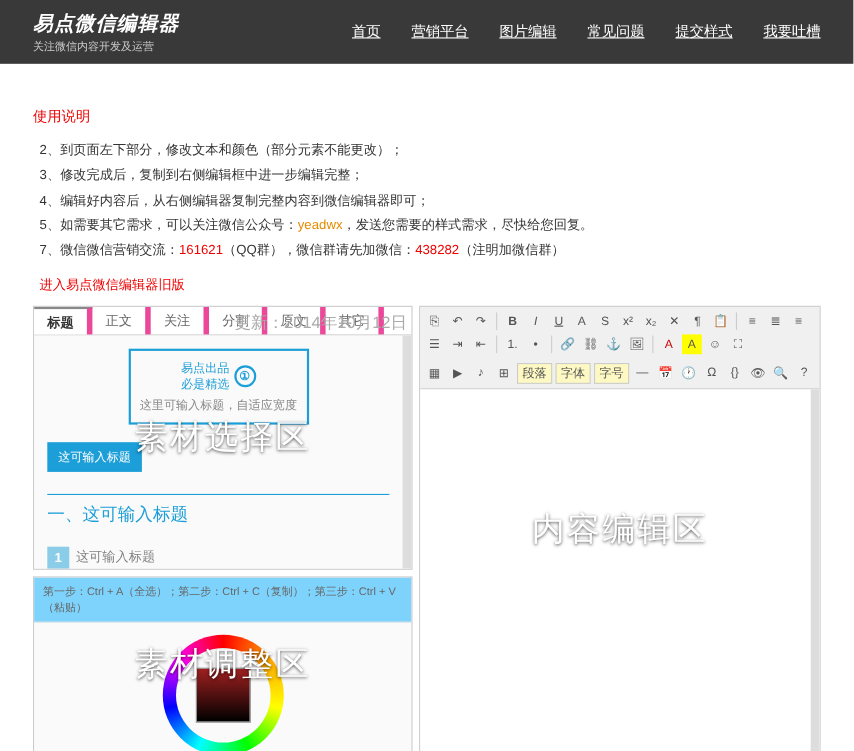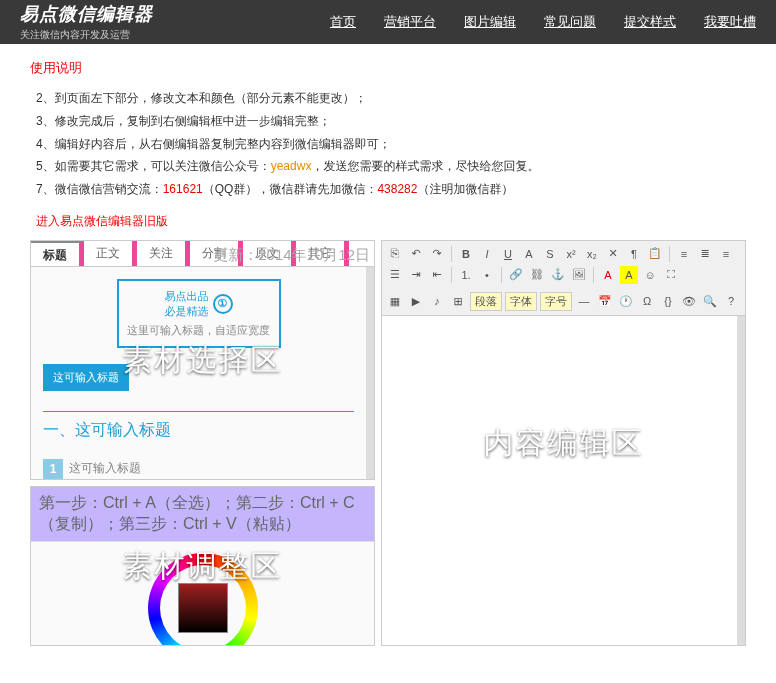--- a/index.html
+++ b/index.html
@@ -1,24 +1,24 @@
 <!DOCTYPE html>
 <html><head>
 <meta charset="utf-8">
 <style>
 * { margin: 0; padding: 0; box-sizing: border-box; }
 body { font-family: "Microsoft YaHei", Arial, sans-serif; font-size: 12px; background: #fff; }
-.header { background: #393939; color: #fff; height: 44px; display: flex; align-items: center; padding: 0 20px; }
+.header { background: #393939; color: #fff; height: 58px; display: flex; align-items: center; padding: 0 30px; }
 .logo-area { flex: 0 0 auto; }
 .logo-title { font-size: 18px; font-weight: bold; font-style: italic; letter-spacing: 1px; }
 .logo-sub { font-size: 10px; color: #ccc; margin-top: 2px; }
 .nav { flex: 1; display: flex; justify-content: flex-end; gap: 28px; font-size: 13px; }
 .nav-item { color: #fff; cursor: pointer; text-decoration: underline; }
 .content { padding: 15px 30px 10px 30px; }
-.section-title { color: #e00; font-size: 13px; margin-bottom: 10px; }
+.section-title { color: #e00; font-size: 13px; margin-bottom: 10px; margin-top: 24px; }
 .instructions { color: #333; line-height: 1.9; margin-left: 6px; margin-bottom: 8px; }
 .instructions li { list-style: none; }
 .hl-orange { color: #e68a00; }
 .hl-red { color: #e00; text-align: right; }
 .link-red { color: #e00; margin-left: 6px; display: inline-block; margin-top: 4px; cursor: pointer; }
 .panels { padding: 0 30px 10px 30px; display: grid; grid-template-columns: 345px 1fr; grid-template-rows: 240px 160px; gap: 6px; }
 .panel-left-top { grid-column: 1; grid-row: 1; }
 .panel-left-bottom { grid-column: 1; grid-row: 2; }
 .panel-right { grid-column: 2; grid-row: 1 / span 2; }
 .panel { position: relative; border: 1px solid #ccc; background: #f7f7f7; overflow: hidden; }
@@ -30,21 +30,21 @@
 .sample-area { padding: 12px; background: #fafafa; height: calc(100% - 26px); border-right: 8px solid #ddd; position: relative; }
 .sample-box1 { border: 2px solid #1c9ed8; width: 164px; margin: 0 auto 16px; padding: 8px; text-align: center; position: relative; }
 .sample-box1-top { color: #1c9ed8; font-size: 11px; display: flex; justify-content: center; align-items: center; gap: 4px; }
 .circle1 { display: inline-flex; width: 20px; height: 20px; border: 2px solid #1c9ed8; border-radius: 50%; align-items: center; justify-content: center; color: #1c9ed8; font-weight: bold; }
 .sample-box1-text { color: #888; font-size: 11px; margin-top: 4px; }
 .blue-bar { background: #1c9ed8; color: #fff; padding: 6px 10px; display: inline-block; font-size: 11px; margin-bottom: 20px; }
 .blue-line { border-top: 1px solid #1c9ed8; margin-bottom: 8px; }
 .blue-heading { color: #1c9ed8; font-size: 16px; margin-bottom: 18px; }
 .num-heading { display: flex; align-items: center; gap: 6px; opacity: 0.5; }
 .num-box { background: #1c9ed8; color: #fff; width: 20px; height: 20px; display: inline-flex; align-items: center; justify-content: center; font-weight: bold; }
-.steps-label { font-size: 16px; color: #666; padding: 6px 8px; border-bottom: 1px solid #ddd; background: #c4b5fd; }
+.steps-label { font-size: 10px; color: #666; padding: 6px 8px; border-bottom: 1px solid #ddd; background: #7dd3fc; }
 .color-area { height: calc(100% - 26px); display: flex; align-items: center; justify-content: center; background: #fafafa; }
 .color-ring { width: 110px; height: 110px; border-radius: 50%; background: conic-gradient(red,orange,yellow,lime,cyan,blue,magenta,red); position: relative; display: flex; align-items: center; justify-content: center; }
 .color-ring::before { content: ""; position: absolute; inset: 12px; border-radius: 50%; background: #fafafa; }
 .color-square { width: 50px; height: 50px; background: linear-gradient(to bottom, #a02020, #000); position: relative; z-index: 2; border: 1px solid #888; }
 .editor-toolbar { background: #f0f0f0; border-bottom: 1px solid #ccc; padding: 4px; display: flex; flex-wrap: wrap; gap: 3px; align-items: center; }
 .tb-btn { width: 18px; height: 18px; border: 1px solid transparent; display: inline-flex; align-items: center; justify-content: center; font-size: 11px; color: #555; cursor: pointer; }
 .tb-sep { width: 1px; height: 16px; background: #ccc; margin: 0 2px; }
 .tb-sel { font-size: 11px; color: #555; padding: 1px 4px; border: 1px solid #ccc; background: #fef9c3; cursor: pointer; }
 .editor-body { background: #fff; height: calc(100% - 62px); border-right: 8px solid #ddd; }
 .bottom-tags { padding: 10px 60px 14px; display: flex; gap: 4px; justify-content: center; }

